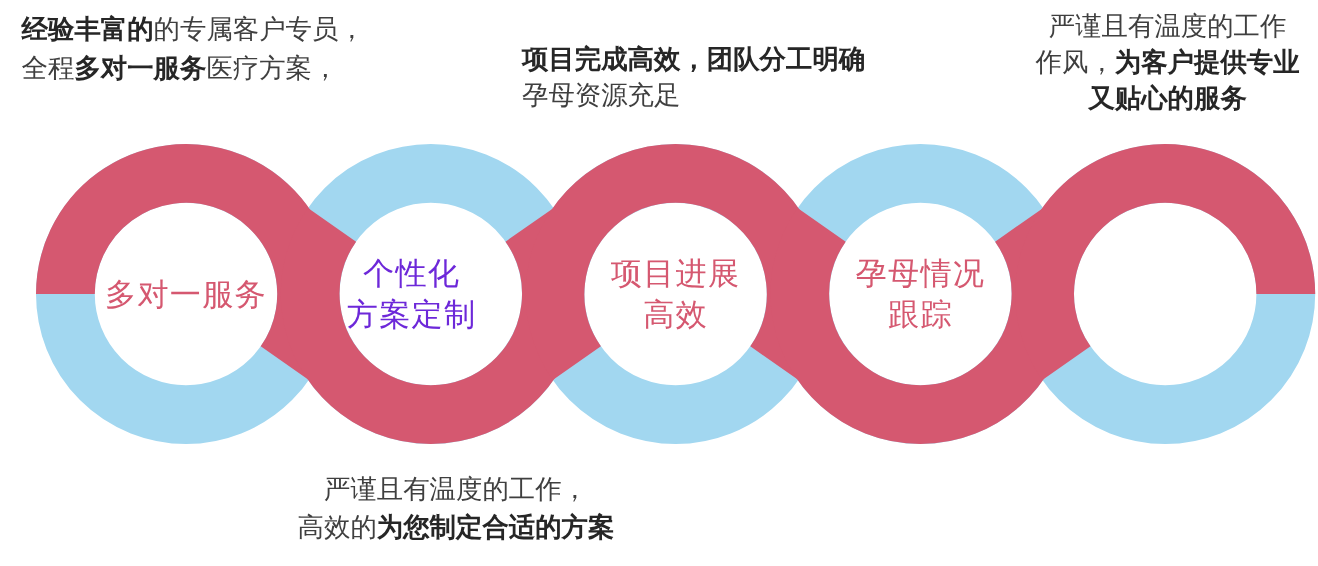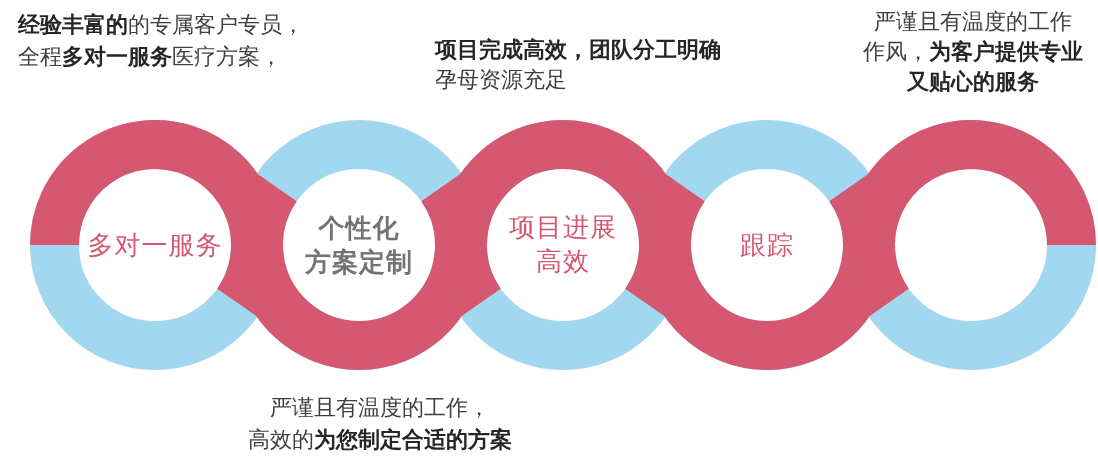--- a/index.html
+++ b/index.html
@@ -53,29 +53,30 @@
     <path d="M 54.5 245 A 100.5 100.5 0 1 1 237.3 302.7" fill="none" stroke-width="49" stroke="#d55870"></path>
     <path d="M 276.7 187.3 A 100.5 100.5 0 1 0 441.3 187.3" fill="none" stroke-width="49" stroke="#d55870"></path>
     <path d="M 480.7 302.7 A 100.5 100.5 0 1 1 645.3 302.7" fill="none" stroke-width="49" stroke="#d55870"></path>
     <path d="M 684.7 187.3 A 100.5 100.5 0 1 0 849.3 187.3" fill="none" stroke-width="49" stroke="#d55870"></path>
     <path d="M 888.7 302.7 A 100.5 100.5 0 1 1 1071.5 245" fill="none" stroke-width="49" stroke="#d55870"></path>
   </svg>
 
   <div class="ring-label" style="left: 155px; color: rgb(213, 88, 112);">
       <div class="line"><span>多对一服务</span></div>
     </div>
-  <div class="ring-label" style="left: 359px; color: #737373; font-weight: bold;">
+  <div class="ring-label" style="left: 343px; color: #6d28d9;">
       <div class="line"><span>个性化</span></div>
       <div class="line"><span>方案定制</span></div>
     </div>
-  <div class="ring-label" style="left: 563px; color: rgb(213, 88, 112); font-family: Liberation Serif, serif;">
+  <div class="ring-label" style="left: 563px; color: rgb(213, 88, 112);">
       <div class="line"><span>项目进展</span></div>
       <div class="line"><span>高效</span></div>
     </div>
   <div class="ring-label" style="left: 767px; color: rgb(213, 88, 112);">
+      <div class="line"><span>孕母情况</span></div>
       <div class="line"><span>跟踪</span></div>
     </div>
 
   <div class="note note-top-left">
       <div class="line"><span class="bold">经验丰富的</span><span>的专属客户专员，</span></div>
       <div class="line"><span>全程</span><span class="bold">多对一服务</span><span>医疗方案，</span></div>
     </div>
   <div class="note note-top-center">
       <div class="line"><span class="bold">项目完成高效，团队分工明确</span></div>
       <div class="line"><span>孕母资源充足</span></div>

